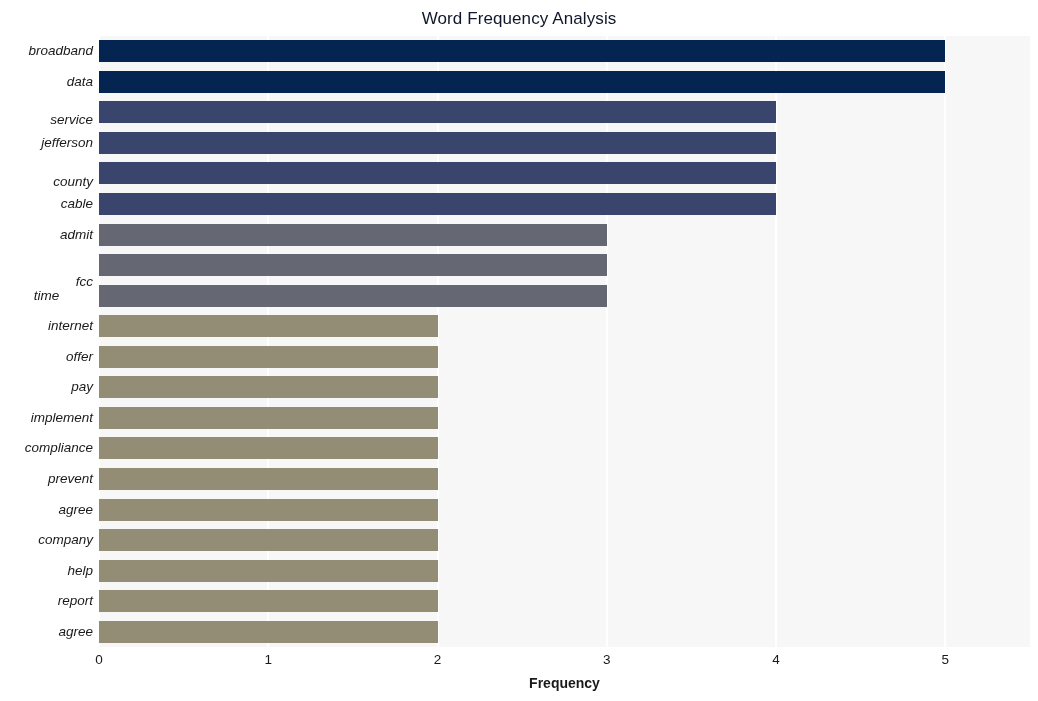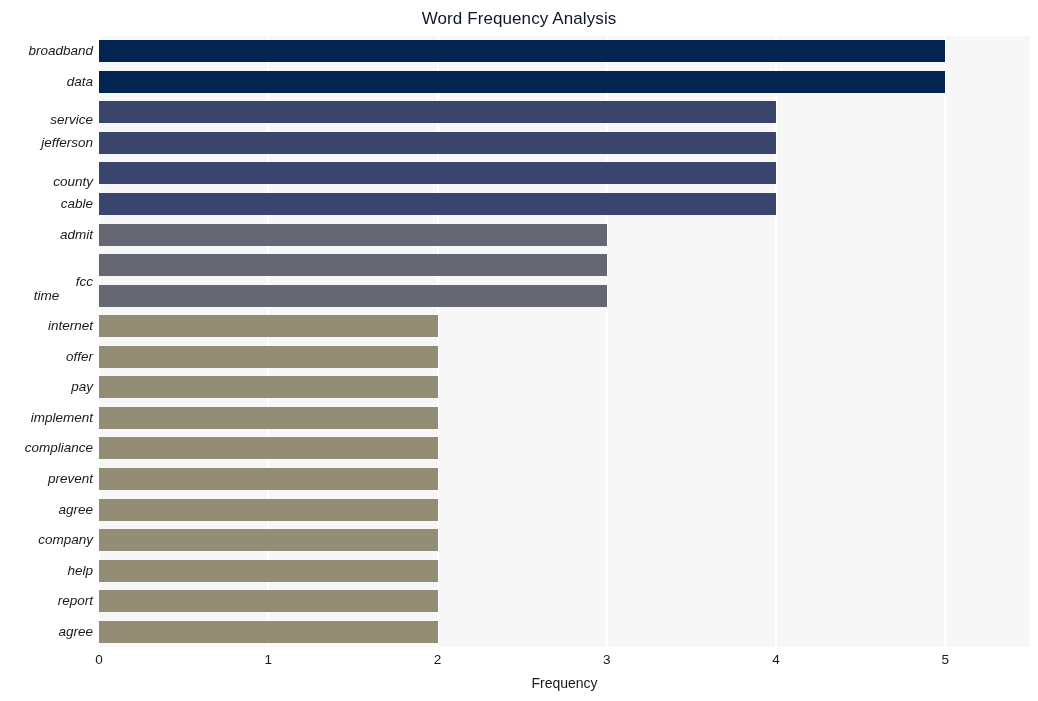--- a/index.html
+++ b/index.html
@@ -117,20 +117,21 @@
 
   .xaxis-title {
     position: absolute;
     left: 99px;
     top: 674px;
     width: 931px;
     text-align: center;
     font-size: 14px;
     color: #1a1a1a;
     line-height: 18px;
+    font-weight: bold;
   }
 </style>
 </head>
 <body>
 
 <div id="chart-root">
 
   <div class="chart-title">Word Frequency Analysis</div>
 
   <div class="plot-area">

